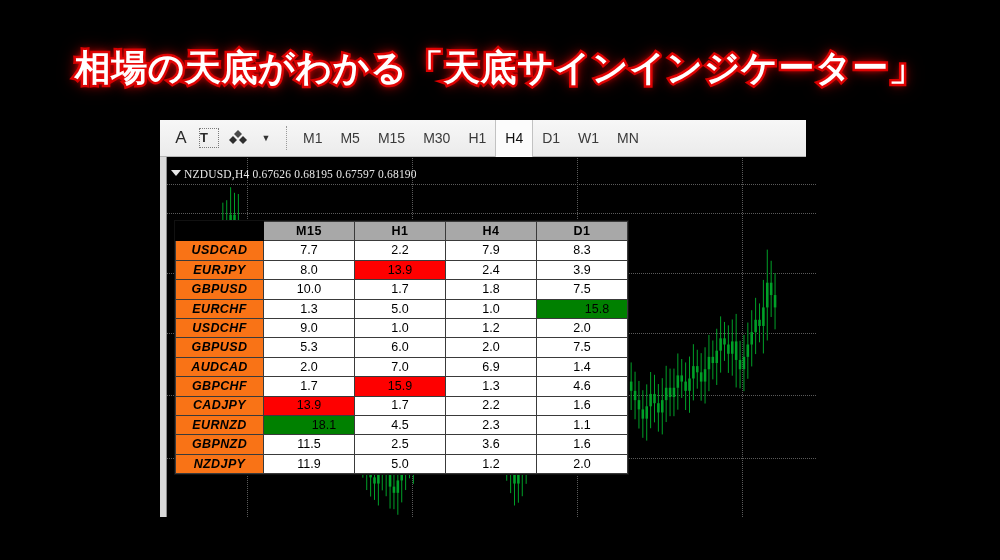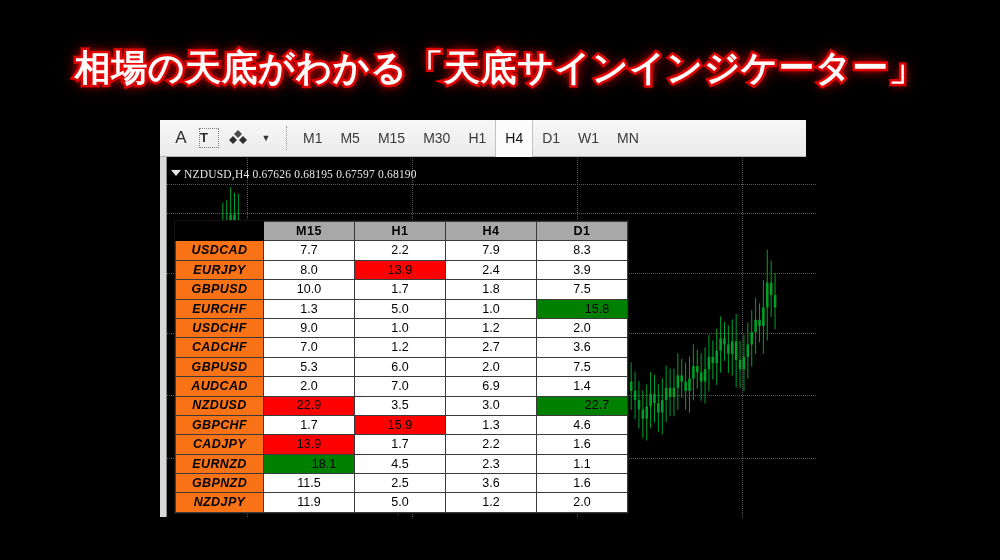--- a/index.html
+++ b/index.html
@@ -899,46 +899,32 @@
                 <td class="val green">15.8</td>
               </tr>
               <tr>
                 <td class="rowh">USDCHF</td>
                 <td class="val">9.0</td>
                 <td class="val">1.0</td>
                 <td class="val">1.2</td>
                 <td class="val">2.0</td>
               </tr>
               <tr>
-                <td class="rowh">CADCHF</td>
-                <td class="val">7.0</td>
-                <td class="val">1.2</td>
-                <td class="val">2.7</td>
-                <td class="val">3.6</td>
-              </tr>
-              <tr>
                 <td class="rowh">GBPUSD</td>
                 <td class="val">5.3</td>
                 <td class="val">6.0</td>
                 <td class="val">2.0</td>
                 <td class="val">7.5</td>
               </tr>
               <tr>
                 <td class="rowh">AUDCAD</td>
                 <td class="val">2.0</td>
                 <td class="val">7.0</td>
                 <td class="val">6.9</td>
                 <td class="val">1.4</td>
-              </tr>
-              <tr>
-                <td class="rowh">NZDUSD</td>
-                <td class="val red">22.9</td>
-                <td class="val">3.5</td>
-                <td class="val">3.0</td>
-                <td class="val green">22.7</td>
               </tr>
               <tr>
                 <td class="rowh">GBPCHF</td>
                 <td class="val">1.7</td>
                 <td class="val red">15.9</td>
                 <td class="val">1.3</td>
                 <td class="val">4.6</td>
               </tr>
               <tr>
                 <td class="rowh">CADJPY</td>

